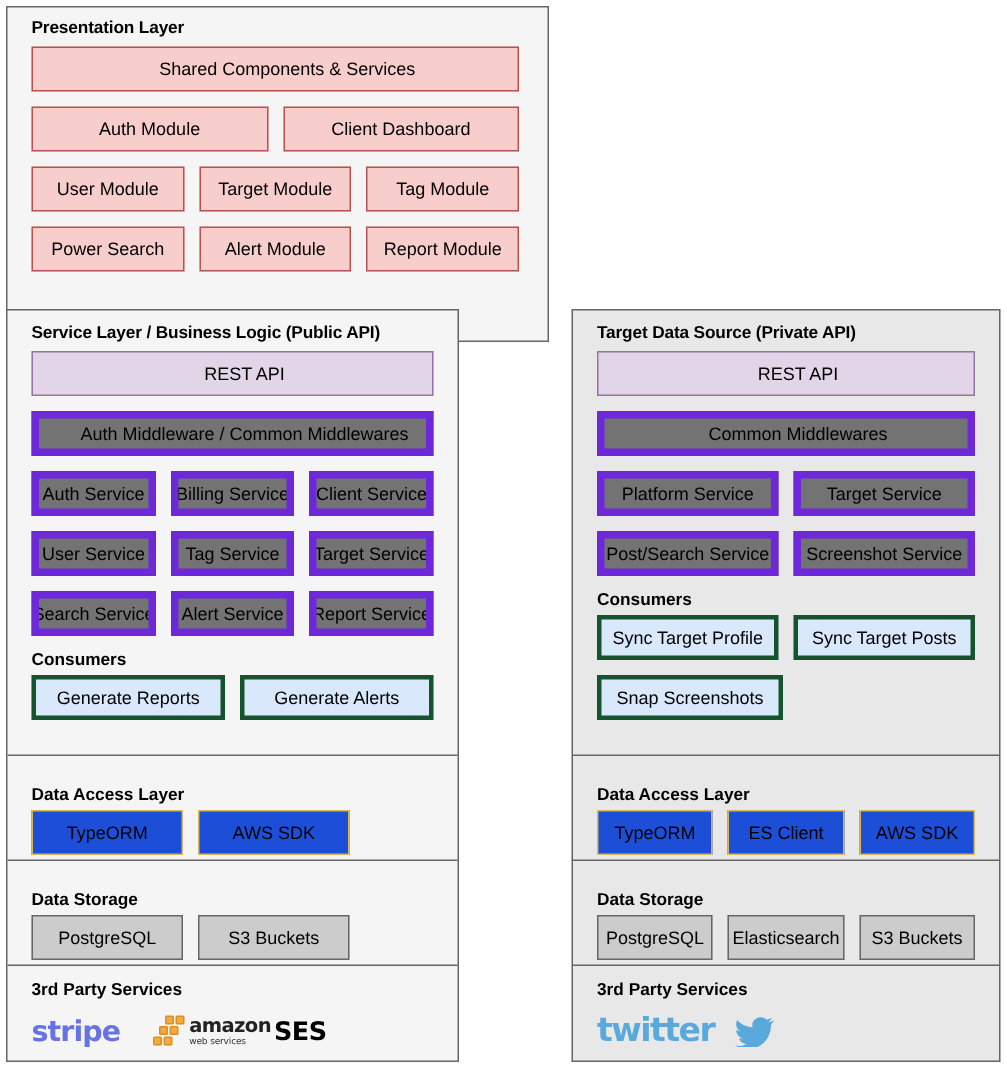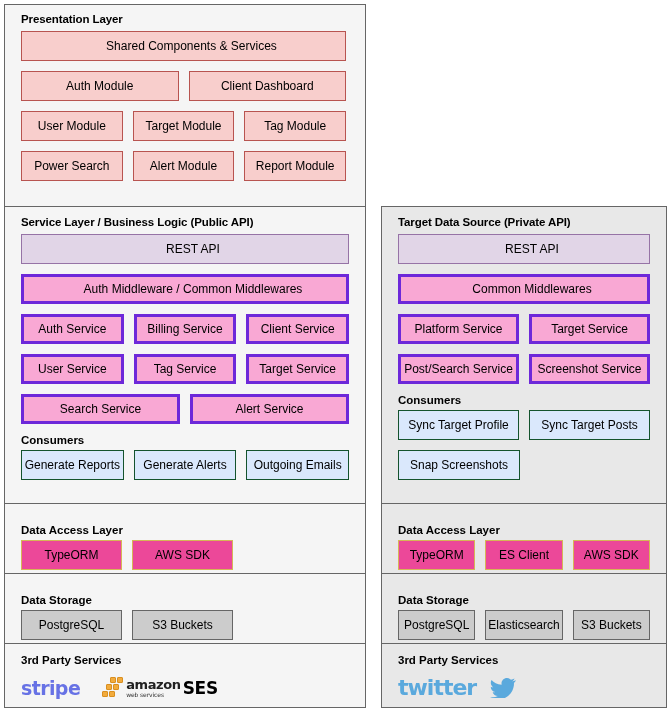--- a/index.html
+++ b/index.html
@@ -18,21 +18,21 @@
   
   .panel {
     position: absolute;
     box-sizing: border-box;
     border: 1px solid #666666;
   }
   .panel-light { background: #f5f5f5; }
   .panel-dark  { background: #e8e8e8; }
 
   #presentation-panel { left: 4px;   top: 4px;   width: 362px; height: 224px; }
-  #left-stack         { left: 4px;   top: 206px; width: 362px; height: 502px; }
+  #left-stack         { left: 4px;   top: 206px; width: 302px; height: 502px; }
   #right-stack        { left: 381px; top: 206px; width: 286px; height: 502px; }
 
   
   .section {
     position: relative;
     box-sizing: border-box;
   }
   .section + .section { border-top: 1px solid #666666; }
 
   .section-title {
@@ -57,23 +57,23 @@
     justify-content: center;
     font-size: 12px;
     color: #000000;
     text-align: center;
     line-height: 1.05;
     white-space: nowrap;
     overflow: hidden;
   }
   .c-pink   { background: #f8cecc; border: 1px solid #b85450; }
   .c-purple { background: #e1d5e7; border: 1px solid #9673a6; }
-  .c-green  { background: #f9a8d4; border: 3px solid #6d28d9; }
-  .c-blue   { background: #dae8fc; border: 1px solid #14532d; }
-  .c-yellow { background: #ec4899; border: 1px solid #d6b656; }
+  .c-green  { background: #737373; border: 5px solid #6d28d9; }
+  .c-blue   { background: #dae8fc; border: 3px solid #14532d; }
+  .c-yellow { background: #1d4ed8; border: 1px solid #d6b656; }
   .c-gray   { background: #cccccc; border: 1px solid #666666; }
 
   .row {
     display: flex;
     gap: 10px;
     margin-bottom: 10px;
   }
   .row:last-child { margin-bottom: 0; }
   .row > .node { flex: 1 1 0; min-width: 0; }
   .row.left-align > .node { flex: 0 0 auto; }
@@ -224,28 +224,28 @@
 
     <div class="row">
       <div class="node c-green">User Service</div>
       <div class="node c-green">Tag Service</div>
       <div class="node c-green">Target Service</div>
     </div>
 
     <div class="row">
       <div class="node c-green">Search Service</div>
       <div class="node c-green">Alert Service</div>
+      <div class="node c-green">Report Service</div>
     </div>
 
     <div class="sub-title" style="margin-top:9px;">Consumers</div>
 
     <div class="row">
       <div class="node c-blue">Generate Reports</div>
       <div class="node c-blue">Generate Alerts</div>
-      <div class="node c-blue">Outgoing Emails</div>
     </div>
   </div>
 
   <div class="section pad-small" style="height:70px;">
     <div class="sub-title">Data Access Layer</div>
     <div class="row left-align">
       <div class="node c-yellow" style="width:101px;">TypeORM</div>
       <div class="node c-yellow" style="width:101px;">AWS SDK</div>
     </div>
   </div>

